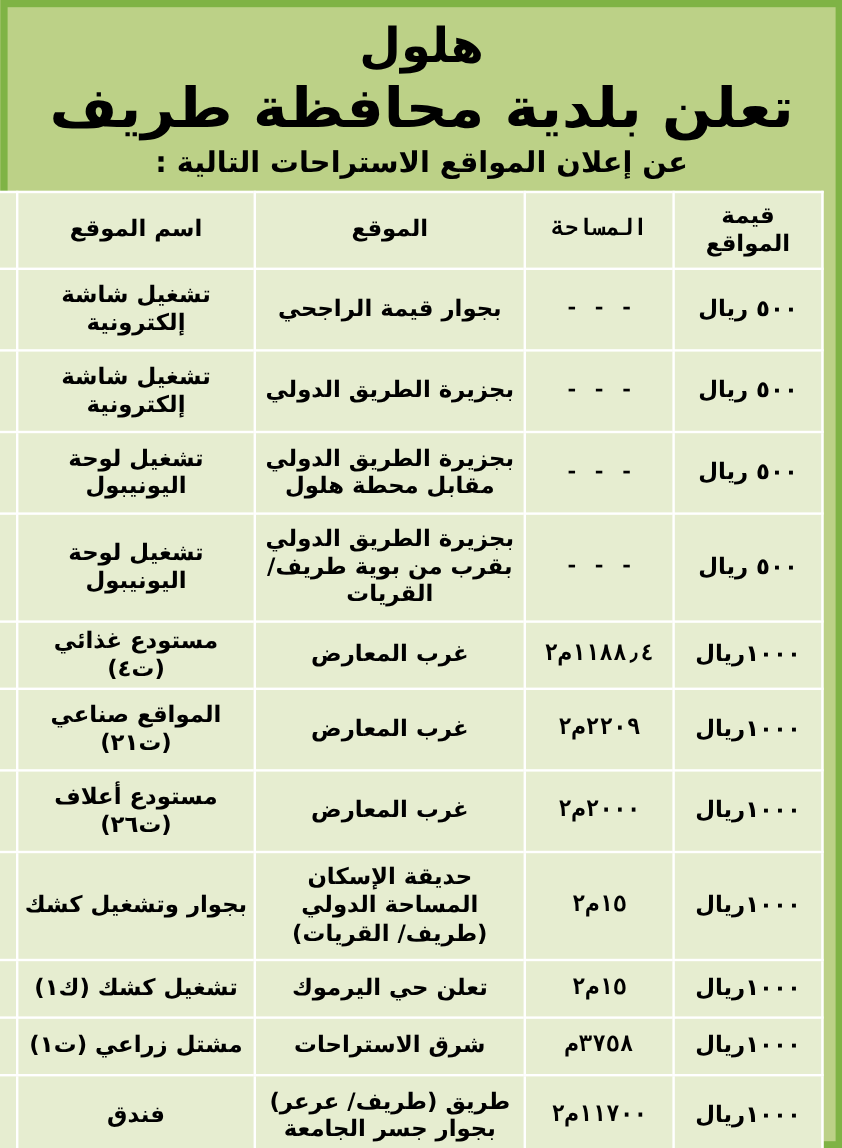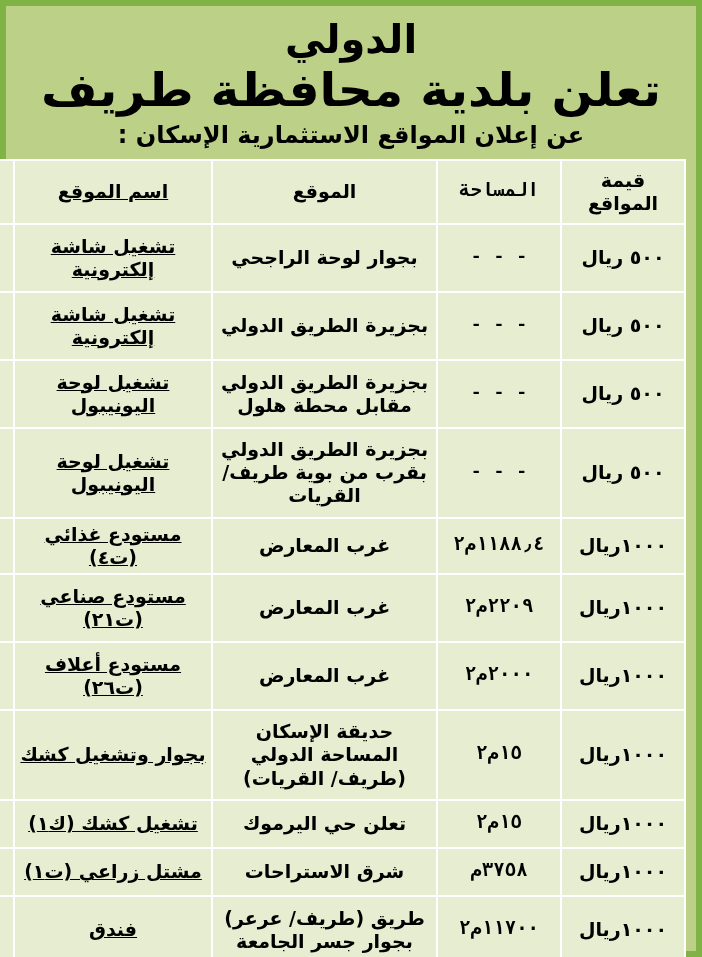--- a/index.html
+++ b/index.html
@@ -83,42 +83,42 @@
     line-height: 1.22;
   }
   table.listing th {
     font-size: 19px;
     height: 54px;
   }
   table.listing td {
     font-size: 19px;
   }
   td.col-num, th.col-num { width: 47px; font-size: 20px; }
-  td.col-name, th.col-name { width: 190px; text-decoration: underline; }
+  td.col-name, th.col-name { width: 190px; }
   td.col-loc, th.col-loc { width: 217px; border-radius: 23px; }
   td.col-area, th.col-area { width: 116px; font-family: Liberation Mono, monospace; }
   td.col-price, th.col-price { width: 116px; margin-top: 12px; }
 
   tr.r-tall td { height: 58px; }
   tr.r-xtall td { height: 80px; }
   tr.r-short td { height: 38px; }
   tr.r-mid td { height: 40px; }
 
   .hdr-2line { line-height: 1.18; }
 </style>
 </head>
 <body>
 
 <div class="page">
   <div class="inner">
 
     <div class="header">
-      <div class="title-main">الدولي</div>
+      <div class="title-main">هلول</div>
       <div class="title-sub">تعلن بلدية محافظة طريف</div>
-      <div class="title-note">عن إعلان المواقع الاستثمارية الإسكان :</div>
+      <div class="title-note">عن إعلان المواقع الاستراحات التالية :</div>
     </div>
 
     <div class="table-wrap">
       <table class="listing">
         <thead>
           <tr>
             <th class="col-price hdr-2line">
               <span>قيمة</span><br>
               <span>المواقع</span>
             </th>
@@ -126,21 +126,21 @@
             <th class="col-loc">الموقع</th>
             <th class="col-name">اسم الموقع</th>
             <th class="col-num">م</th>
           </tr>
         </thead>
         <tbody>
 
           <tr class="r-tall">
             <td class="col-price">٥٠٠ ريال</td>
             <td class="col-area">- - -</td>
-            <td class="col-loc">بجوار لوحة الراجحي</td>
+            <td class="col-loc">بجوار قيمة الراجحي</td>
             <td class="col-name">تشغيل شاشة إلكترونية</td>
             <td class="col-num">١</td>
           </tr>
 
           <tr class="r-tall">
             <td class="col-price">٥٠٠ ريال</td>
             <td class="col-area">- - -</td>
             <td class="col-loc">بجزيرة الطريق الدولي</td>
             <td class="col-name">تشغيل شاشة إلكترونية</td>
             <td class="col-num">٢</td>
@@ -167,21 +167,21 @@
             <td class="col-area">١١٨٨٫٤م٢</td>
             <td class="col-loc">غرب المعارض</td>
             <td class="col-name">مستودع غذائي (ت٤)</td>
             <td class="col-num">٥</td>
           </tr>
 
           <tr class="r-tall">
             <td class="col-price">١٠٠٠ريال</td>
             <td class="col-area">٢٢٠٩م٢</td>
             <td class="col-loc">غرب المعارض</td>
-            <td class="col-name">مستودع صناعي (ت٢١)</td>
+            <td class="col-name">المواقع صناعي (ت٢١)</td>
             <td class="col-num">٦</td>
           </tr>
 
           <tr class="r-tall">
             <td class="col-price">١٠٠٠ريال</td>
             <td class="col-area">٢٠٠٠م٢</td>
             <td class="col-loc">غرب المعارض</td>
             <td class="col-name">مستودع أعلاف (ت٢٦)</td>
             <td class="col-num">٧</td>
           </tr>

